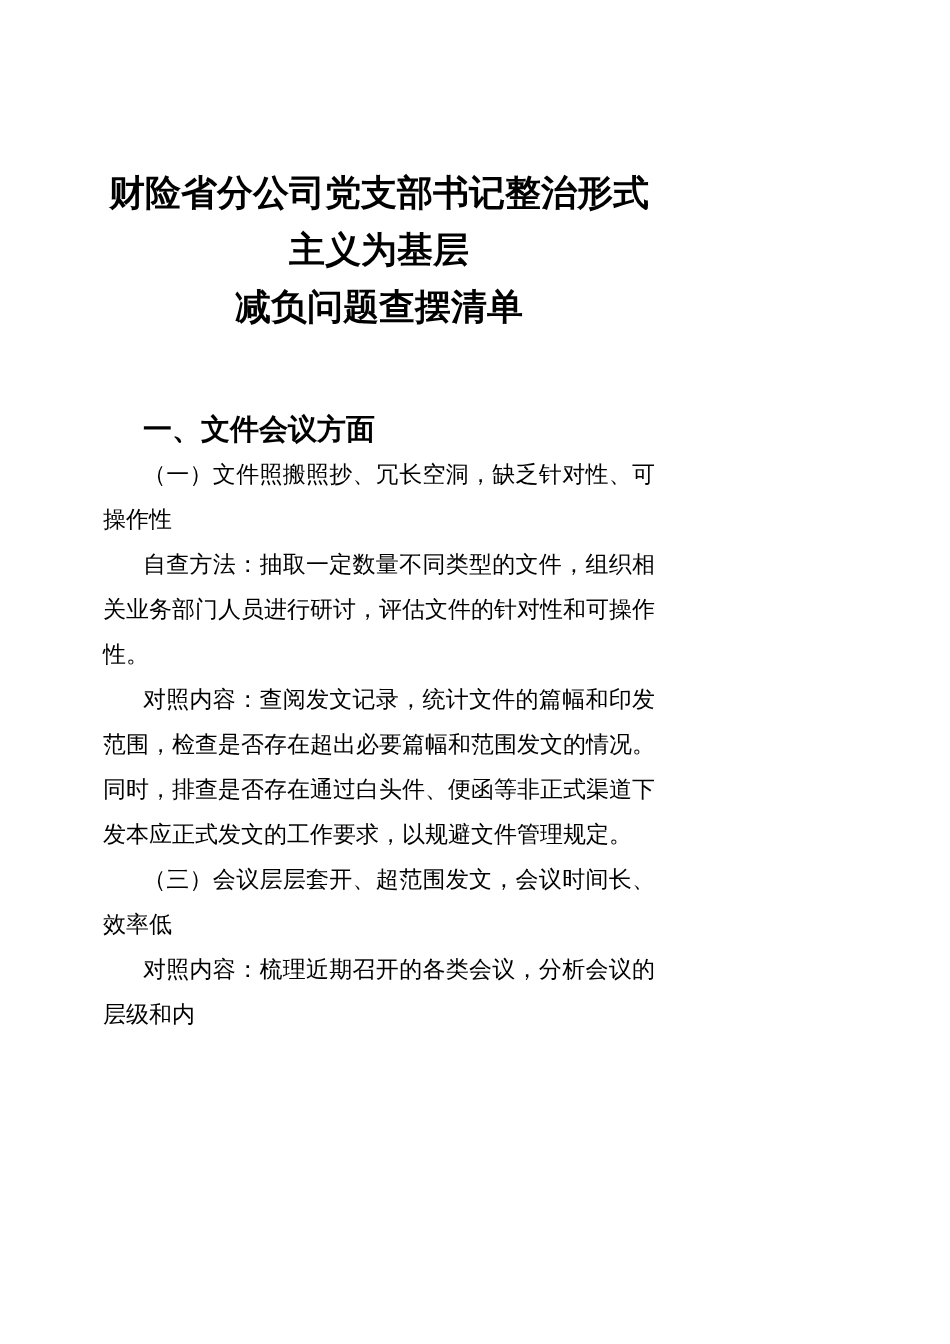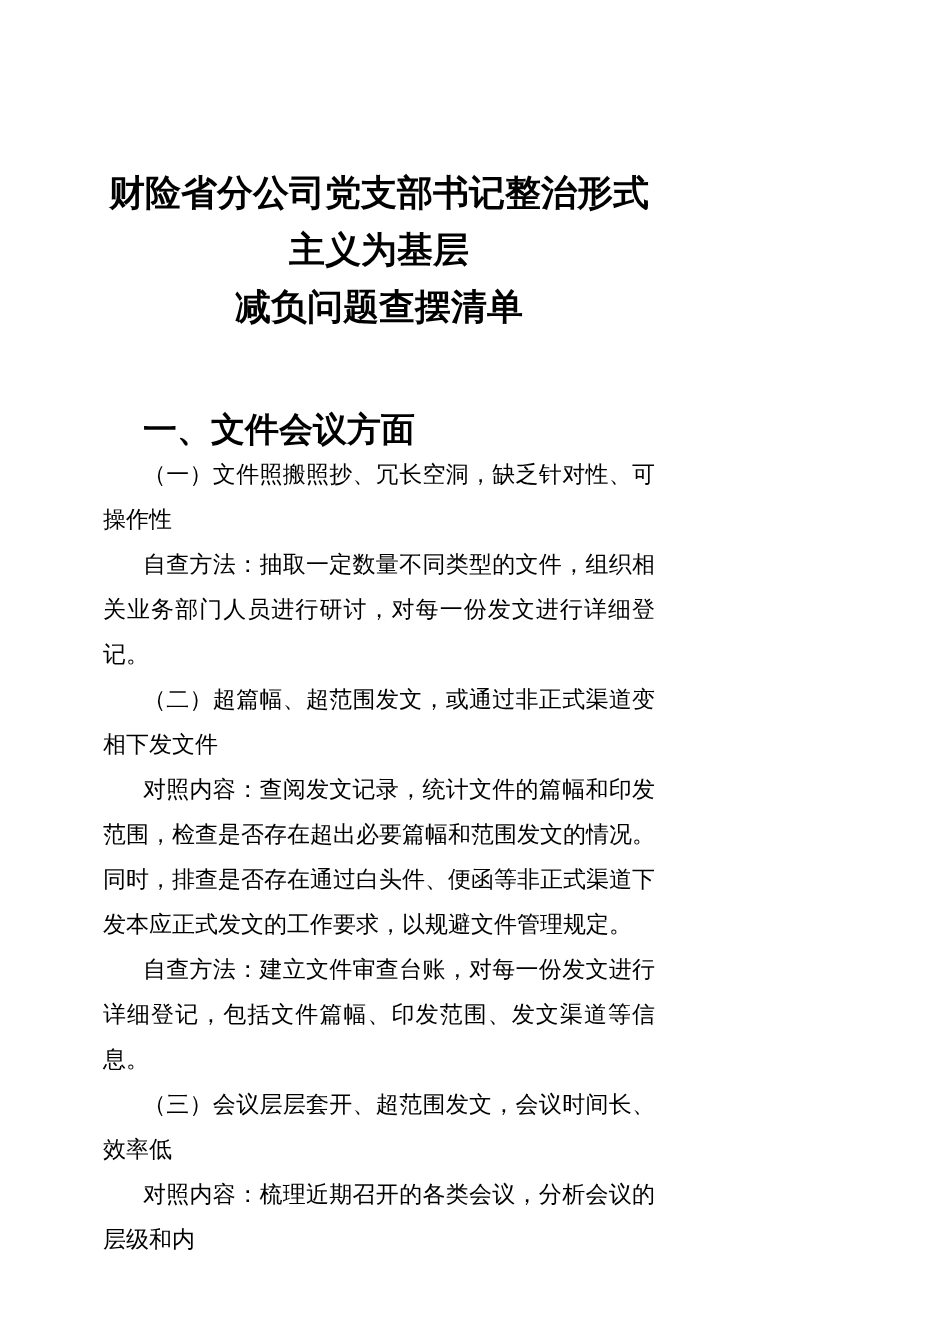--- a/index.html
+++ b/index.html
@@ -23,21 +23,21 @@
     font-size: 36px;
     line-height: 57px;
     text-align: center;
     color: #000000;
   }
   .title-line { display: block; }
   .section-heading {
     margin-top: 72px;
     font-family: "Liberation Sans", "DejaVu Sans", sans-serif;
     font-weight: bold;
-    font-size: 34px;
+    font-size: 29px;
     line-height: 45px;
     text-indent: 40px;
     color: #000000;
   }
   .para {
     font-size: 23px;
     line-height: 45px;
     text-indent: 40px;
     text-align: justify;
     text-justify: inter-character;
@@ -50,22 +50,20 @@
 <div class="page">
 
   <h1 class="doc-title">
     <span class="title-line">财险省分公司党支部书记整治形式主义为基层</span>
     <span class="title-line">减负问题查摆清单</span>
   </h1>
 
   <h2 class="section-heading">一、文件会议方面</h2>
 
   <p class="para">（一）文件照搬照抄、冗长空洞，缺乏针对性、可操作性</p>
-  <p class="para">自查方法：抽取一定数量不同类型的文件，组织相关业务部门人员进行研讨，对每一份发文进行详细登记。</p>
+  <p class="para">自查方法：抽取一定数量不同类型的文件，组织相关业务部门人员进行研讨，评估文件的针对性和可操作性。</p>
 
-  <p class="para">（二）超篇幅、超范围发文，或通过非正式渠道变相下发文件</p>
   <p class="para">对照内容：查阅发文记录，统计文件的篇幅和印发范围，检查是否存在超出必要篇幅和范围发文的情况。同时，排查是否存在通过白头件、便函等非正式渠道下发本应正式发文的工作要求，以规避文件管理规定。</p>
-  <p class="para">自查方法：建立文件审查台账，对每一份发文进行详细登记，包括文件篇幅、印发范围、发文渠道等信息。</p>
 
   <p class="para">（三）会议层层套开、超范围发文，会议时间长、效率低</p>
   <p class="para">对照内容：梳理近期召开的各类会议，分析会议的层级和内</p>
 
 </div>
 
 </body></html>

